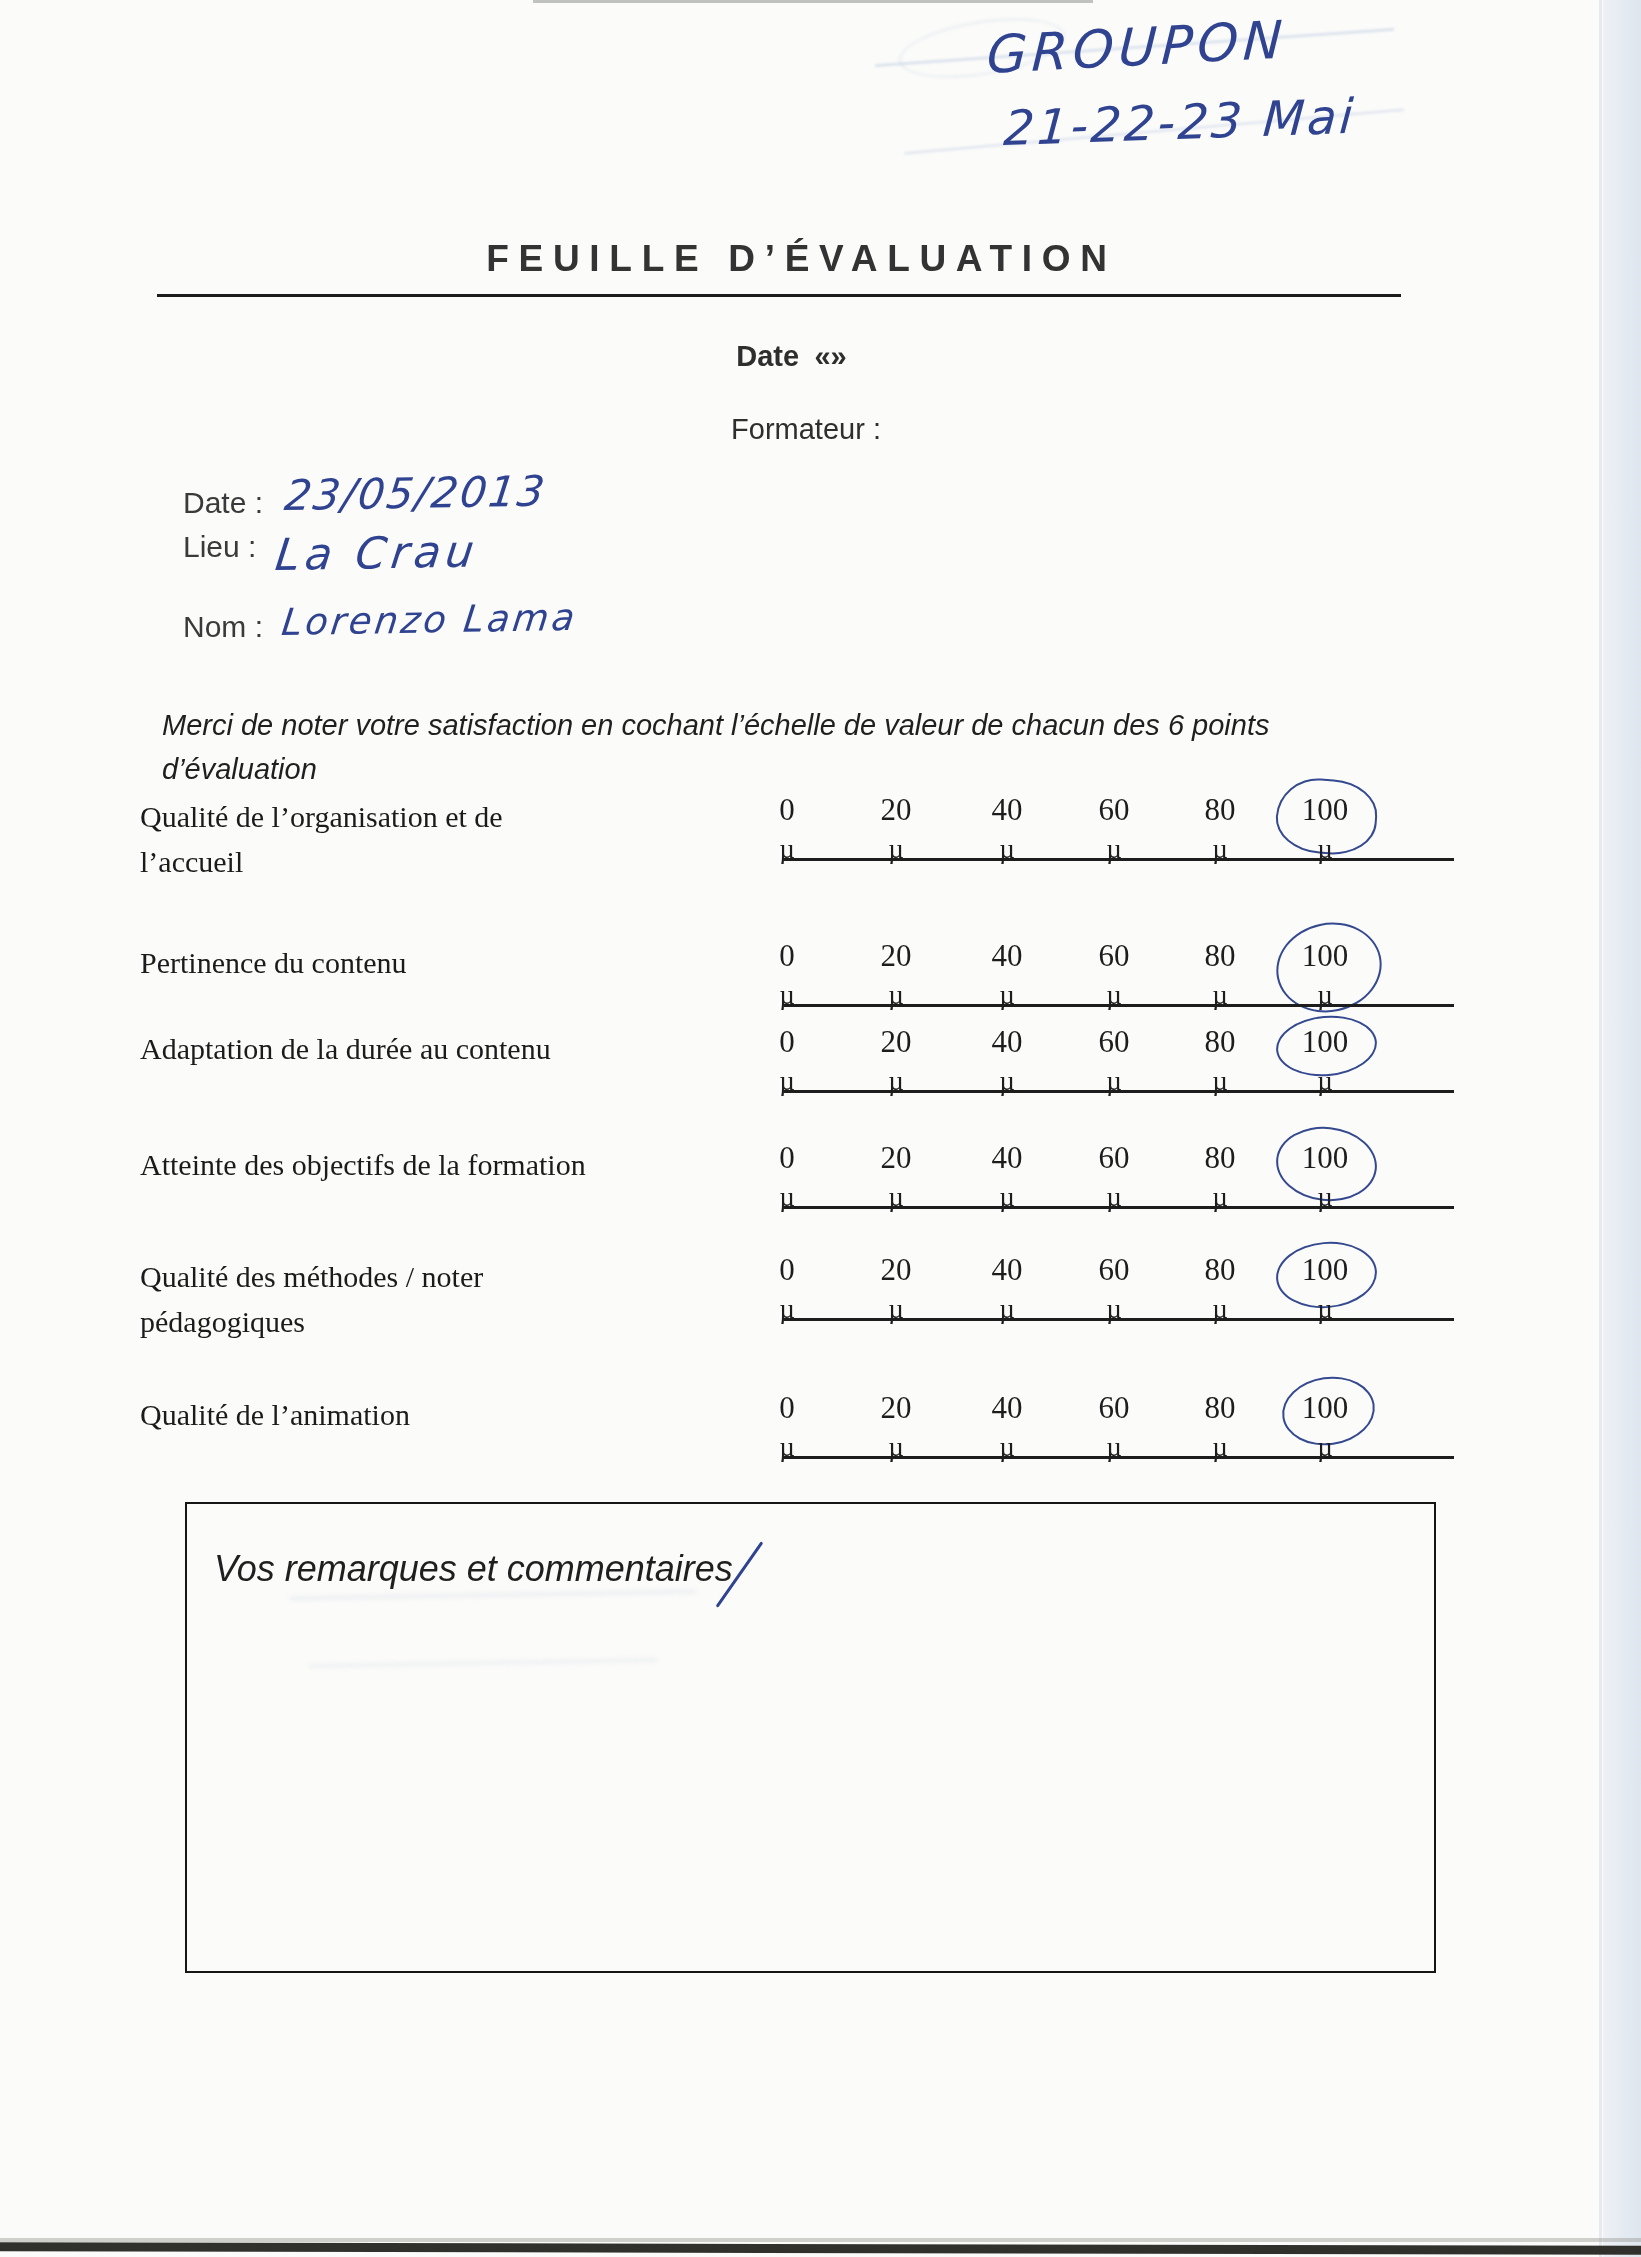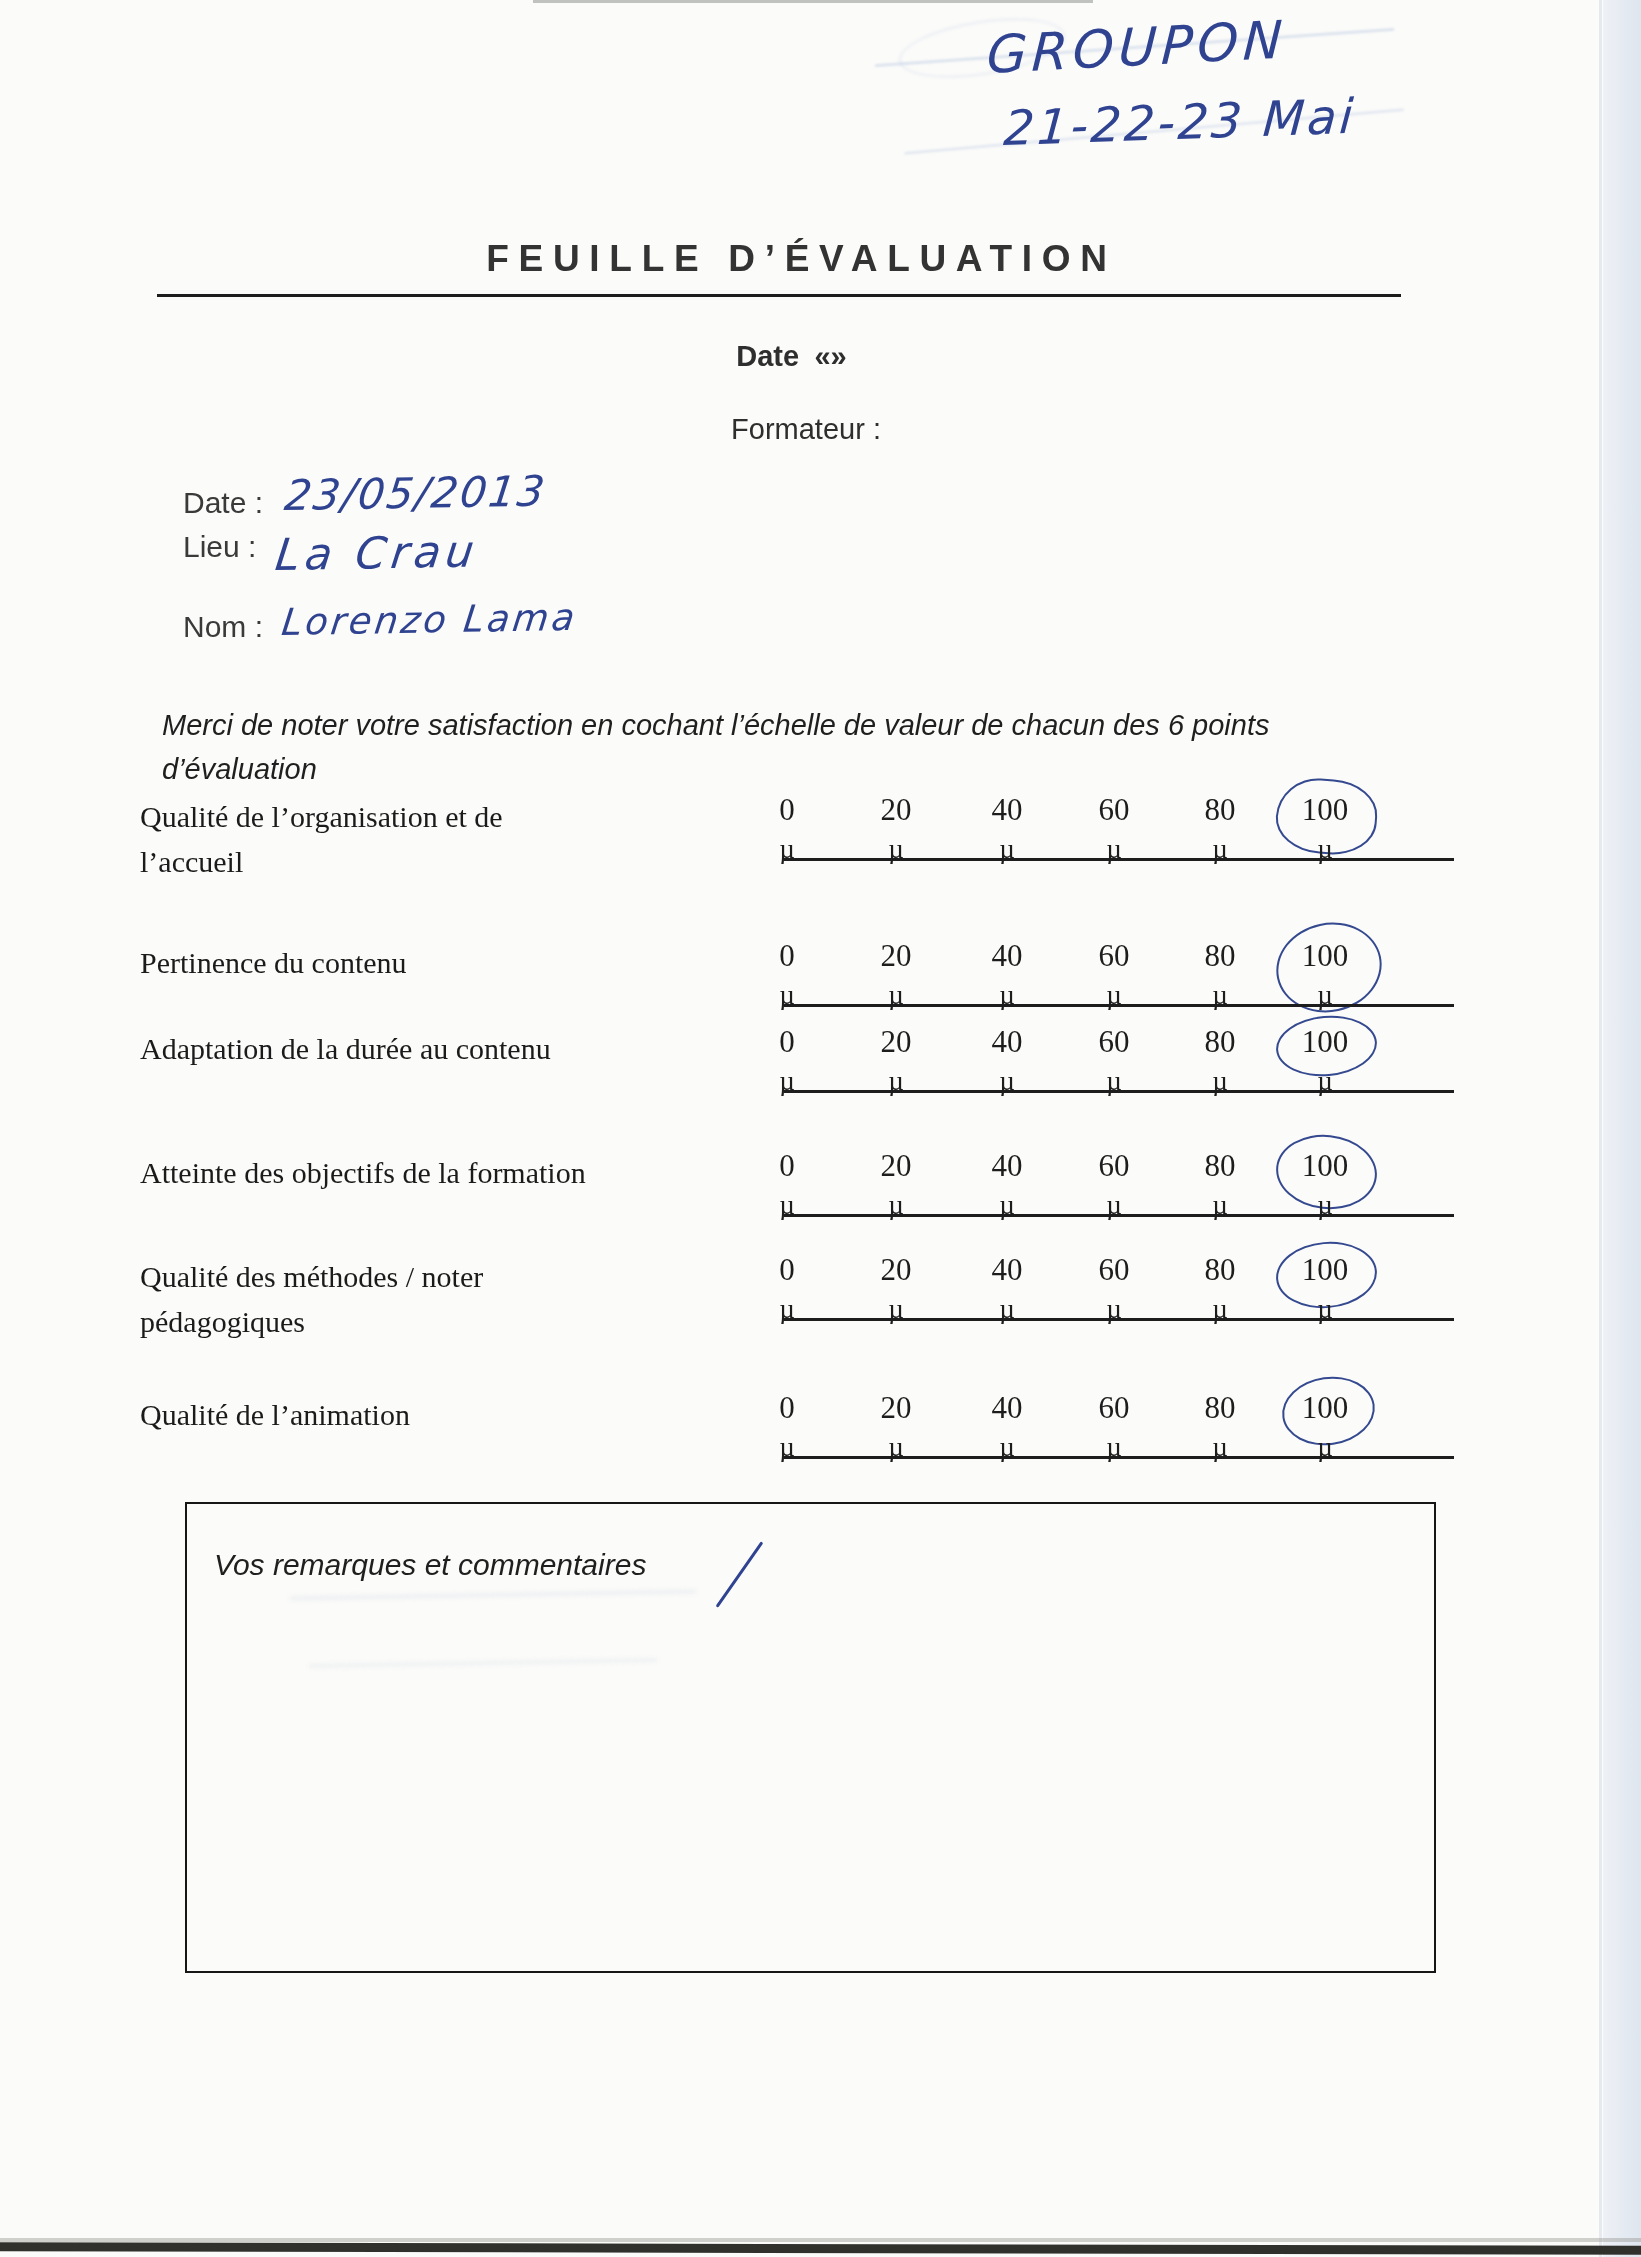--- a/index.html
+++ b/index.html
@@ -63,21 +63,21 @@
   .circle{position:absolute;left:1276px;top:-13.5px;width:97px;height:68px;
     border:2.9px solid #34498f;border-radius:50%;transform:rotate(-5deg);background:transparent;}
   .c0{height:71px;transform:rotate(4deg);border-top-left-radius:46% 60%;}
   .c1{top:-15.4px;height:85px;width:102px;transform:rotate(-12deg);}
   .c2{height:56px;top:-7.7px;}
   .c3{height:70px;transform:rotate(6deg);}
   .c4{height:62px;top:-9.7px;}
   .c5{width:89px;left:1282px;height:64px;transform:rotate(-8deg);}
   
   .comments-box{left:185px;top:1502px;width:1247px;height:467px;border:2.9px solid #161616;background:transparent;}
-  .comments-label{position:absolute;left:27px;top:44px;font-size:30px;font-style:italic;color:#1f1f1f;}
+  .comments-label{position:absolute;left:27px;top:44px;font-size:36px;font-style:italic;color:#1f1f1f;}
   .pen-slash{left:738px;top:1535px;width:2.9px;height:79px;background:#2f4391;
     transform:rotate(35deg);border-radius:1.9px;}
 </style>
 </head>
 <body>
 
 <div class="abs scan-strip-right"></div>
 <div class="abs scan-edge-rightline"></div>
 <div class="abs scan-edge-top"></div>
 <div class="abs scan-edge-bottom2"></div>
@@ -152,21 +152,21 @@
       <span class="num" style="left:1325px">100</span>
       <div class="circle c2"></div>
       <div class="sline"></div>
       <span class="mu" style="left:787px">µ</span>
       <span class="mu" style="left:896px">µ</span>
       <span class="mu" style="left:1007px">µ</span>
       <span class="mu" style="left:1114px">µ</span>
       <span class="mu" style="left:1220px">µ</span>
       <span class="mu" style="left:1325px">µ</span>
     </div>
-    <div class="abs" style="left:0;top:1140px;width:1464px;height:106px;margin-top:8px;">
+    <div class="abs" style="left:0;top:1140px;width:1464px;height:106px;">
       <div class="crit-label">Atteinte des objectifs de la formation</div>
       <span class="num" style="left:787px">0</span>
       <span class="num" style="left:896px">20</span>
       <span class="num" style="left:1007px">40</span>
       <span class="num" style="left:1114px">60</span>
       <span class="num" style="left:1220px">80</span>
       <span class="num" style="left:1325px">100</span>
       <div class="circle c3"></div>
       <div class="sline"></div>
       <span class="mu" style="left:787px">µ</span>

